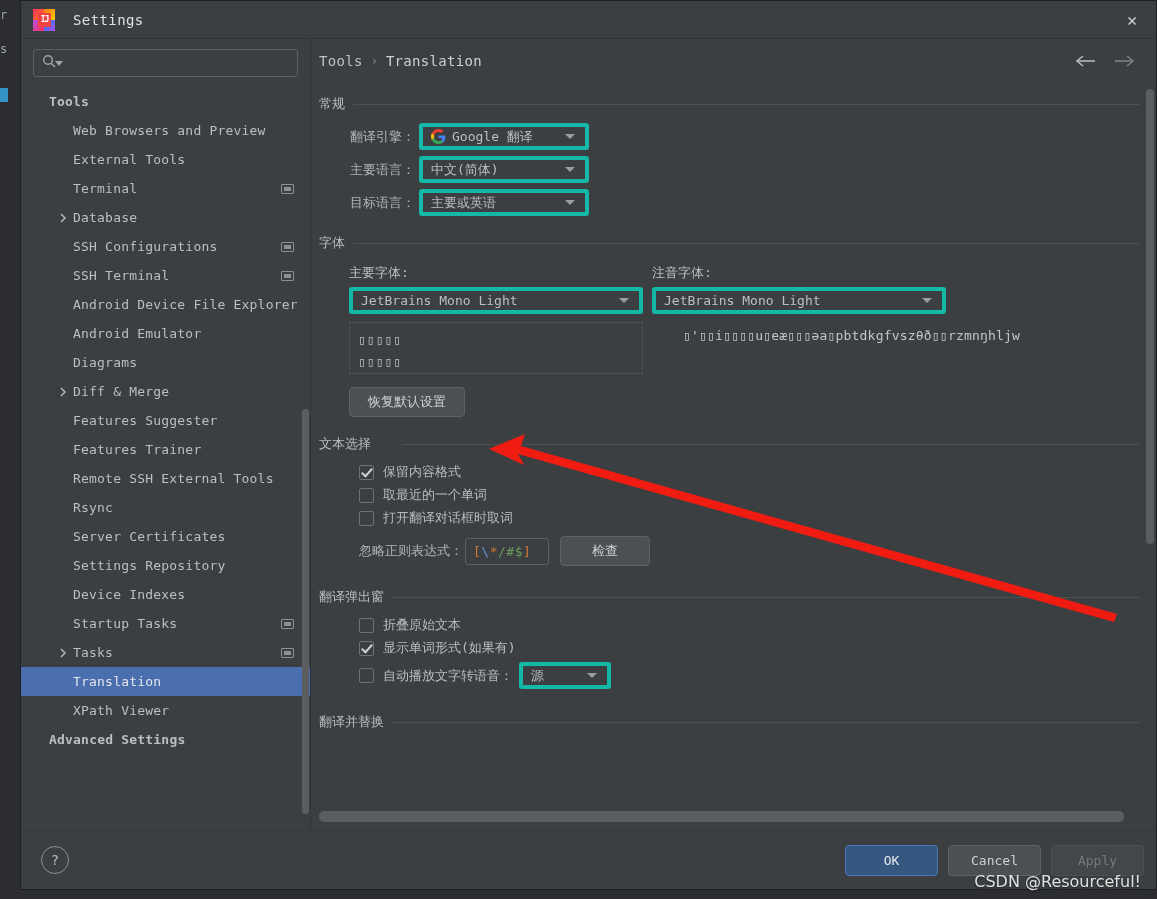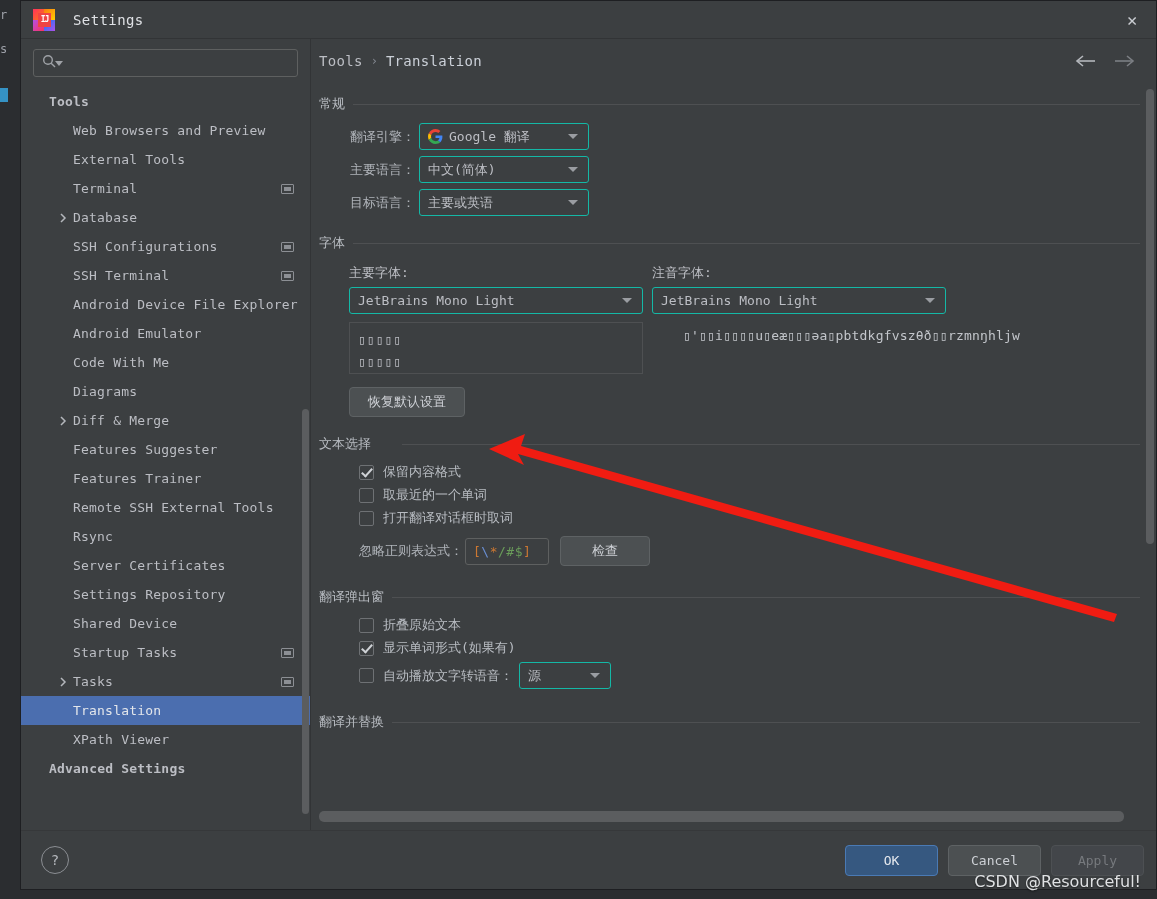--- a/index.html
+++ b/index.html
@@ -101,21 +101,21 @@
   
   .section{display:flex;align-items:center;margin:12px 0 4px 0;}
   .section .title{font-size:13px;color:#b8bcc2;white-space:nowrap;padding-right:8px;}
   .section .rule{flex:1;height:1px;background:#4e5052;}
 
   .row{display:flex;align-items:center;margin:6px 0;}
   .lbl{font-size:13px;color:#b0b4ba;text-align:right;}
 
   
   .combo{
-    height:27px;background:#3c3f41;border:1px solid #14b8a6;border-radius:3px;
+    height:27px;background:#3c3f41;border:4px solid #14b8a6;border-radius:3px;
     display:flex;align-items:center;padding:0 4px 0 8px;box-sizing:border-box;cursor:pointer;position:relative;
   }
   .combo .val{flex:1;font-size:13px;color:#bcbec4;white-space:nowrap;overflow:hidden;}
   .combo .arrow{
     width:0;height:0;border-left:5px solid transparent;border-right:5px solid transparent;
     border-top:5px solid #9a9da2;margin:0 6px 0 6px;flex:0 0 auto;
   }
   .gicon{width:15px;height:15px;margin-right:6px;flex:0 0 15px;}
 
   
@@ -264,23 +264,20 @@
             <span class="tree-label">SSH Terminal</span>
             <span class="badge"></span>
           </div>
           <div class="tree-row child">
             <span class="tree-label">Android Device File Explorer</span>
           </div>
           <div class="tree-row child">
             <span class="tree-label">Android Emulator</span>
           </div>
           <div class="tree-row child">
-            <span class="tree-label">Code With Me</span>
-          </div>
-          <div class="tree-row child">
             <span class="tree-label">Diagrams</span>
           </div>
           <div class="tree-row child">
             <span class="chevron">
               <svg width="10" height="10" viewBox="0 0 10 10">
                 <polyline points="3,1 7,5 3,9" fill="none" stroke="#b4b7bc" stroke-width="1.5"></polyline>
               </svg>
             </span>
             <span class="tree-label">Diff &amp; Merge</span>
           </div>
@@ -296,21 +293,21 @@
           <div class="tree-row child">
             <span class="tree-label">Rsync</span>
           </div>
           <div class="tree-row child">
             <span class="tree-label">Server Certificates</span>
           </div>
           <div class="tree-row child">
             <span class="tree-label">Settings Repository</span>
           </div>
           <div class="tree-row child">
-            <span class="tree-label">Shared Device</span>
+            <span class="tree-label">Device Indexes</span>
           </div>
           <div class="tree-row child">
             <span class="tree-label">Startup Tasks</span>
             <span class="badge"></span>
           </div>
           <div class="tree-row child">
             <span class="chevron">
               <svg width="10" height="10" viewBox="0 0 10 10">
                 <polyline points="3,1 7,5 3,9" fill="none" stroke="#b4b7bc" stroke-width="1.5"></polyline>
               </svg>

